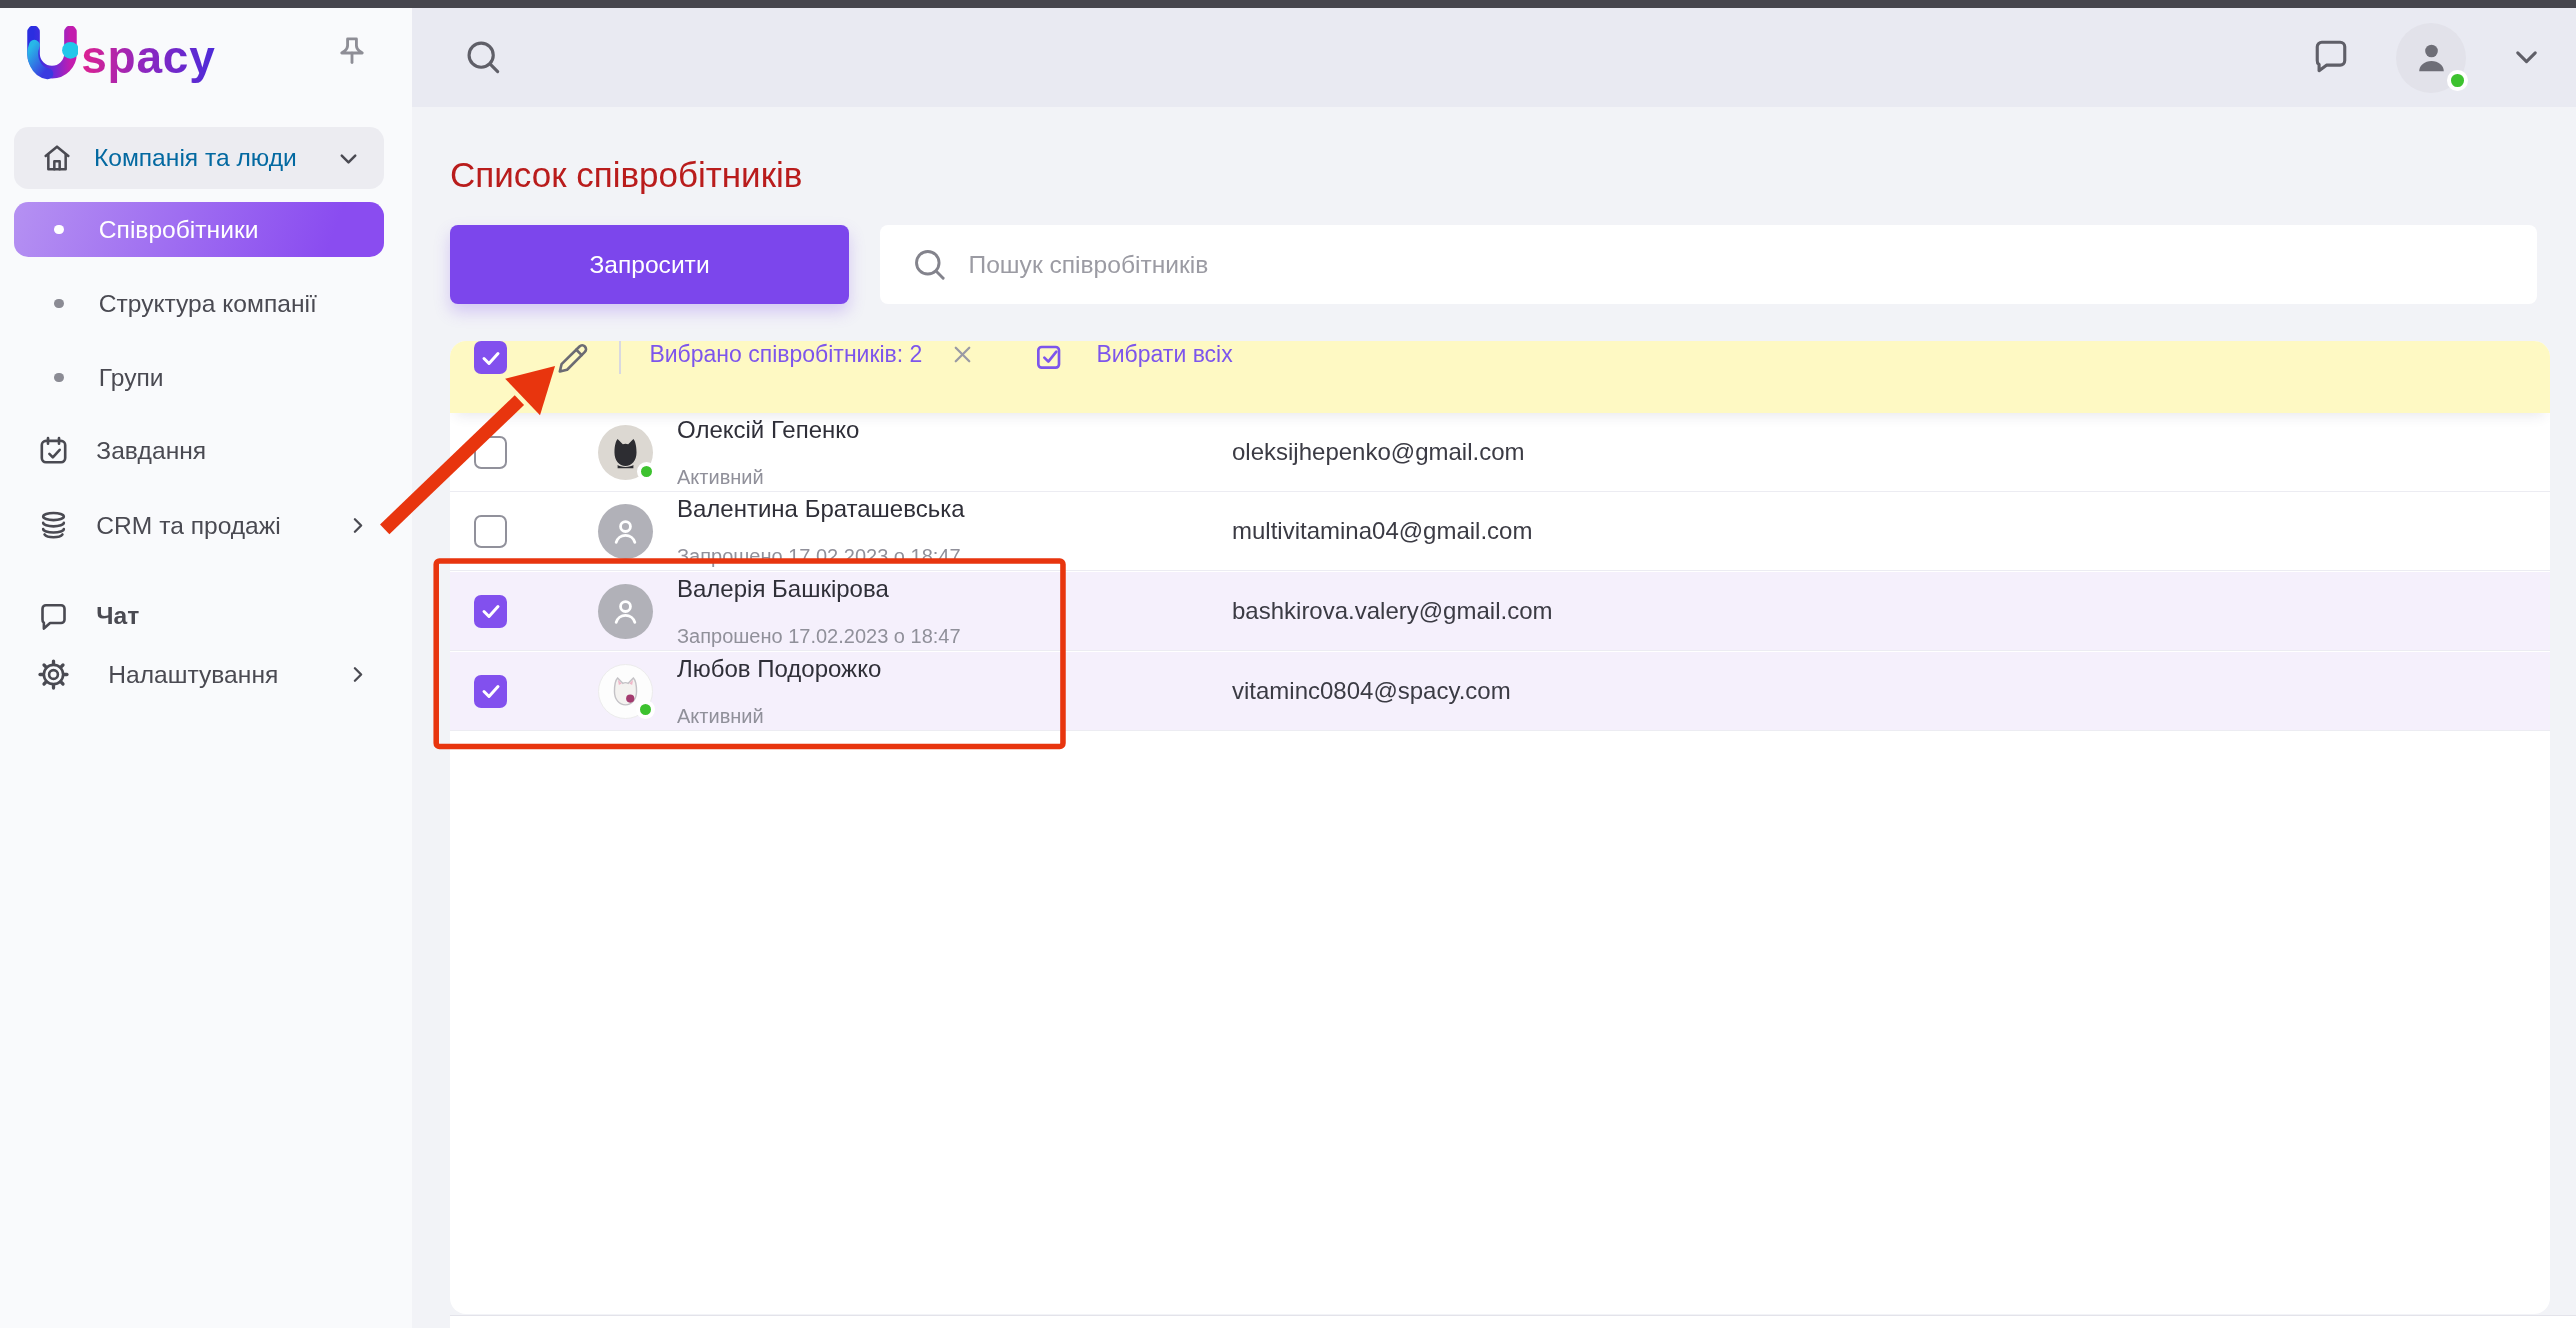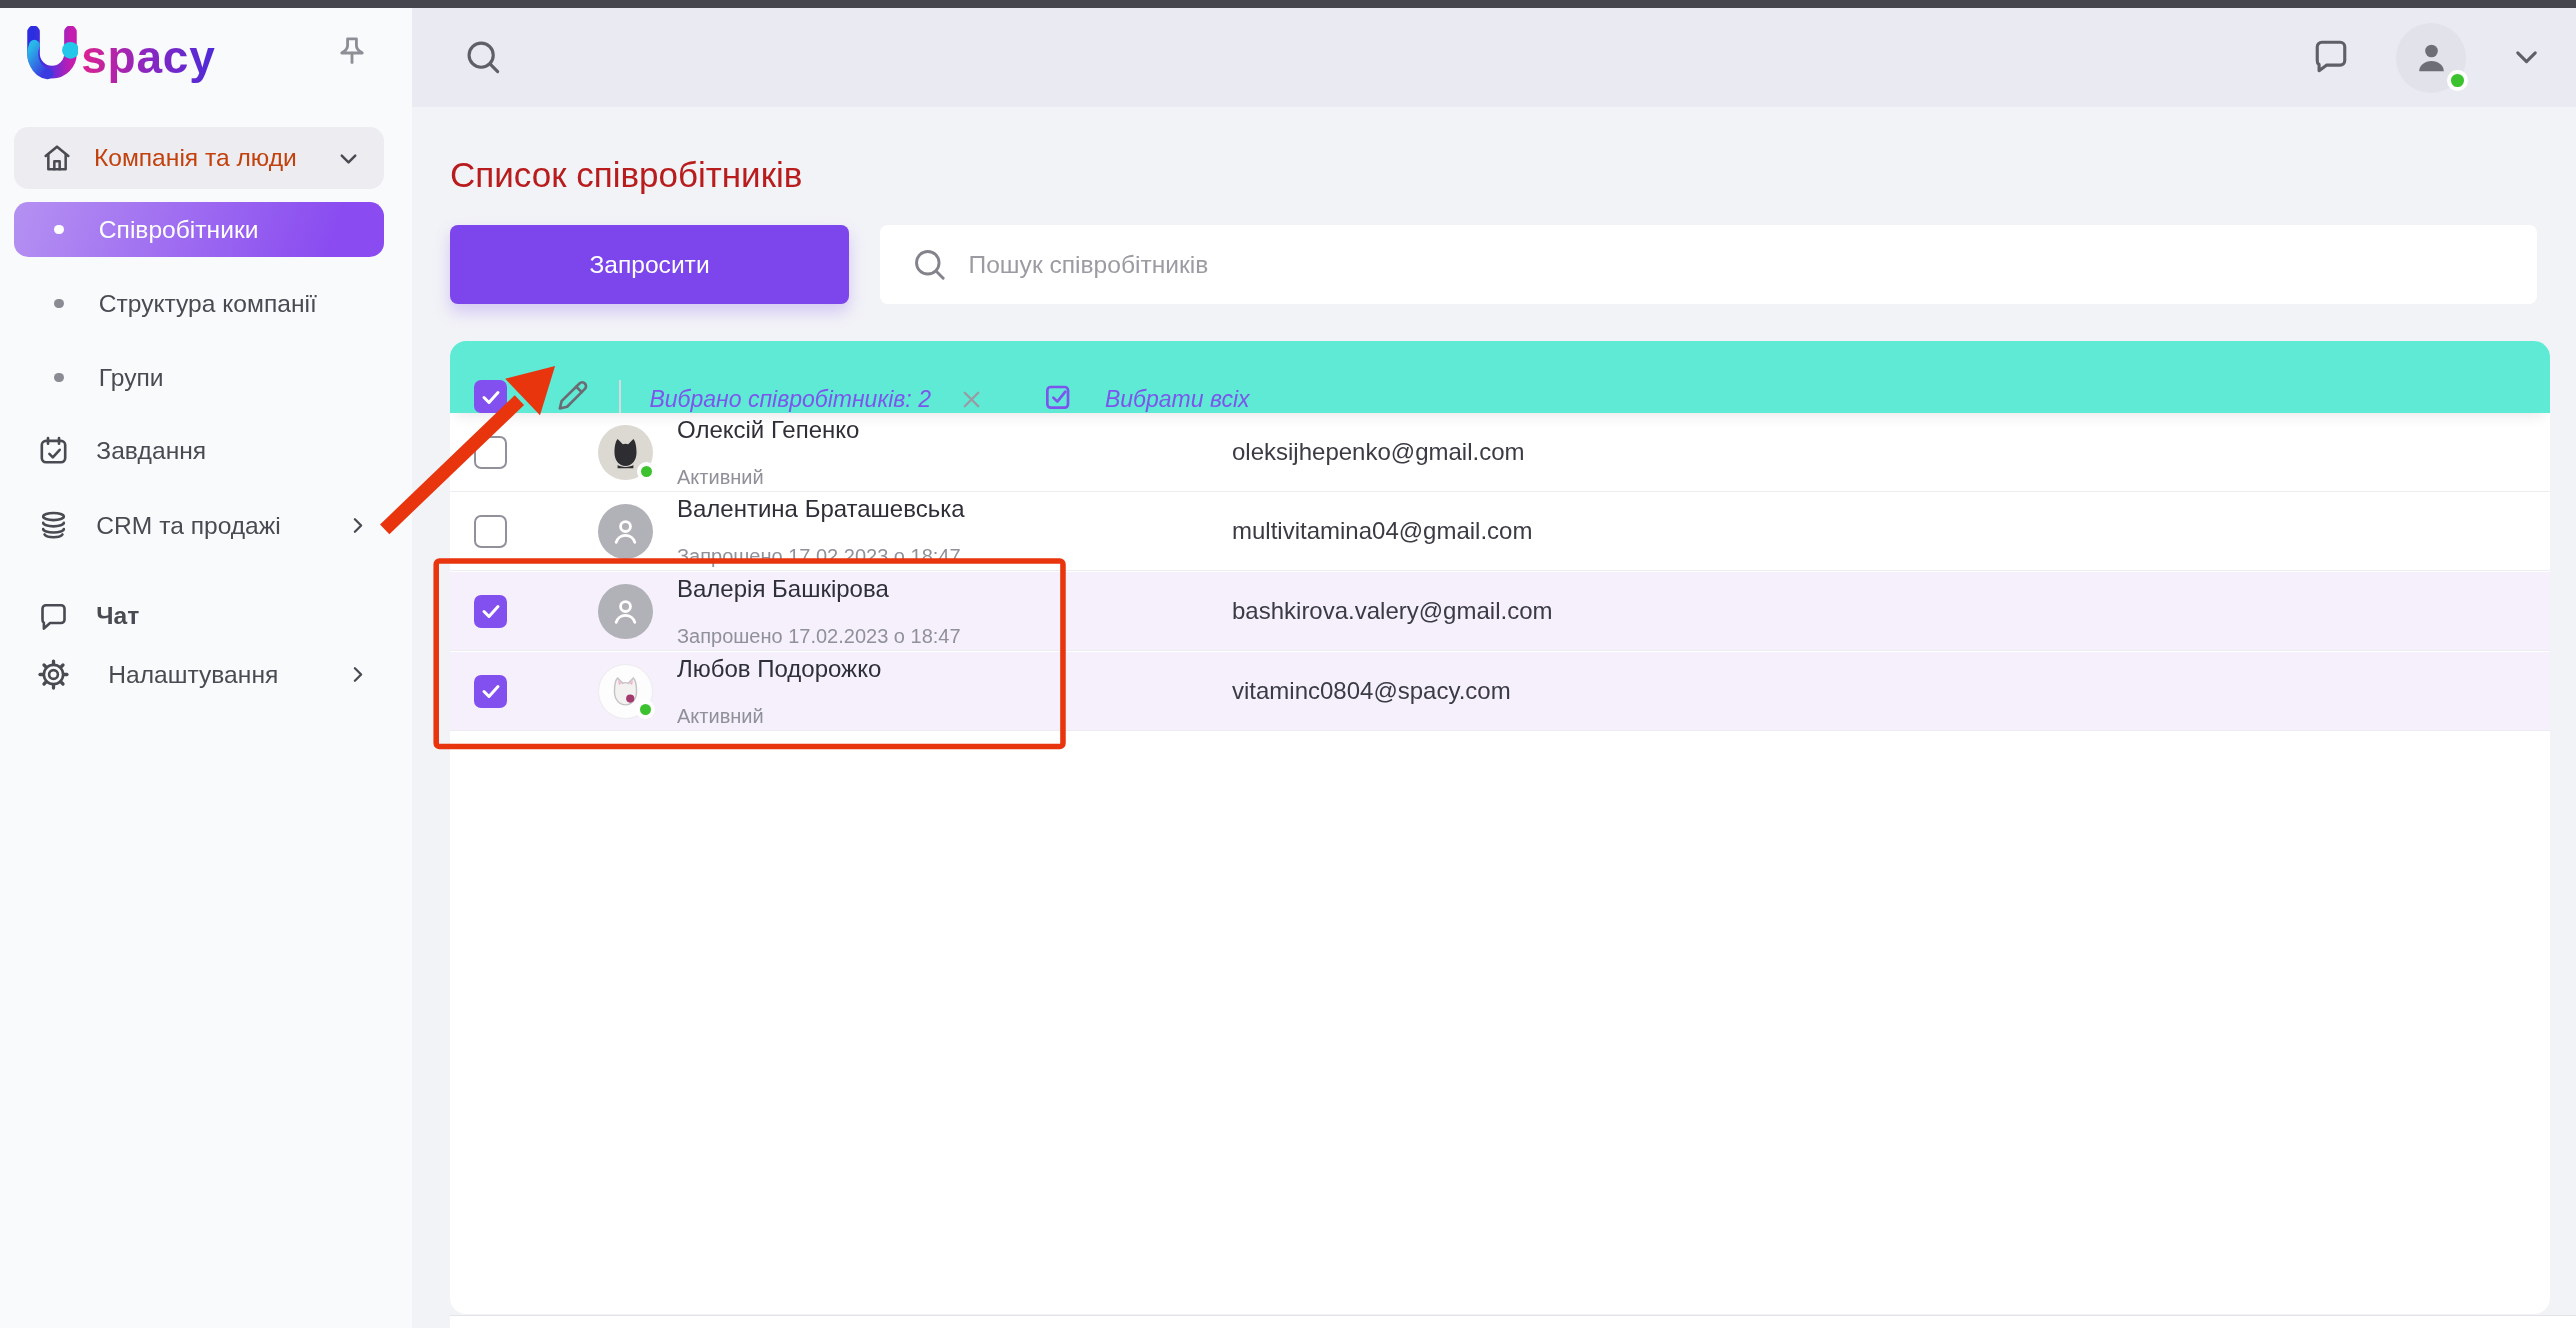--- a/index.html
+++ b/index.html
@@ -12,21 +12,21 @@
   
   .sidebar { position:absolute; left:0; top:8px; bottom:0; width:412px; background:#f9fafc; }
   .logo { position:absolute; left:26px; top:17.4px; height:63px; display:flex; align-items:center; }
   .logo-rest { font-size:46px; font-weight:700; letter-spacing:0.8px; margin-left:3.2px;
     background:linear-gradient(92deg,#e0218f 0%,#8c27c0 48%,#4b2bd9 100%);
     -webkit-background-clip:text; background-clip:text; color:transparent; }
   .pin-btn { position:absolute; right:41px; top:27px; width:38px; height:41px; }
 
   .nav-head { position:absolute; left:14.3px; right:28px; top:119px; height:62px; background:#ececf1;
     border-radius:14.3px; display:flex; align-items:center; padding:0 22px 0 27px; }
-  .nav-head .lbl { font-size:24.6px; color:#c2410c; margin-left:20.6px; font-weight:500; }
+  .nav-head .lbl { font-size:24.6px; color:#0369a1; margin-left:20.6px; font-weight:500; }
   .nav-head .chev { margin-left:auto; }
 
   .nav-active { position:absolute; left:14.3px; right:28px; top:194px; height:55px; border-radius:14.3px;
     background:linear-gradient(110deg,#b留違0,#8a4cf0); background:linear-gradient(110deg,#b591f2 0%,#8a4cf0 85%);
     display:flex; align-items:center; color:#fff; }
   .nav-active .dot { width:9.5px; height:9.5px; border-radius:50%; background:#ffffff; margin-left:40px; }
   .nav-active .lbl { font-size:24.6px; margin-left:35px; }
 
   .nav-sub { position:absolute; left:14.3px; right:28px; height:51px; display:flex; align-items:center; }
   .nav-sub .dot { width:9.5px; height:9.5px; border-radius:50%; background:#8b8b94; margin-left:40px; }
@@ -50,22 +50,22 @@
   .invite-btn { position:absolute; left:38px; top:118px; width:399px; height:79px; background:#7c46ec;
     border:none; border-radius:8px; color:#fff; font-size:24.6px; font-family:inherit; cursor:pointer;
     box-shadow:0 8px 16px rgba(124,70,236,0.25); }
   .search-box { position:absolute; left:468px; top:118px; width:1657px; height:79px; background:#ffffff;
     border-radius:8px; display:flex; align-items:center; padding-left:28.5px; }
   .search-box input { border:none; outline:none; font-size:24.6px; font-family:inherit; color:#3c3c44; flex:1; margin-left:19px; background:transparent; }
   .search-box input::placeholder { color:#9b9ba3; }
 
   .table { position:absolute; left:38px; top:234px; width:2100px; height:973px; background:#ffffff;
     border-radius:16px; overflow:hidden; }
-  .toolbar { position:absolute; left:0; top:0; right:0; height:72px; background:#5eead4;
-    box-shadow:0 9.5px 12.7px -6.3px rgba(50,50,90,0.12); display:flex; align-items:flex-end; z-index:3;font-style:italic; }
+  .toolbar { position:absolute; left:0; top:0; right:0; height:72px; background:#fef9c3;
+    box-shadow:0 9.5px 12.7px -6.3px rgba(50,50,90,0.12); display:flex; align-items:flex-start; z-index:3; }
   .cb { width:33px; height:33px; border-radius:7.1px; flex:none; }
   .cb.off { border:2.4px solid #91919b; background:#fff; }
   .cb.on { background:#8250ee; display:flex; align-items:center; justify-content:center; }
   .toolbar .cb { margin-left:24px; }
   .tb-edit { margin-left:48px; width:35px; height:35px; }
   .tb-sep { width:2.4px; height:33px; background:#d9d9e0; margin-left:28.5px; }
   .tb-selected { font-size:23px; color:#7d55ec; margin-left:28.5px; }
   .tb-close { margin-left:27px; width:27px; height:27px; }
   .tb-selall-ic { margin-left:57px; width:32px; height:32px; }
   .tb-selall { font-size:23px; color:#7d55ec; margin-left:31px; }

